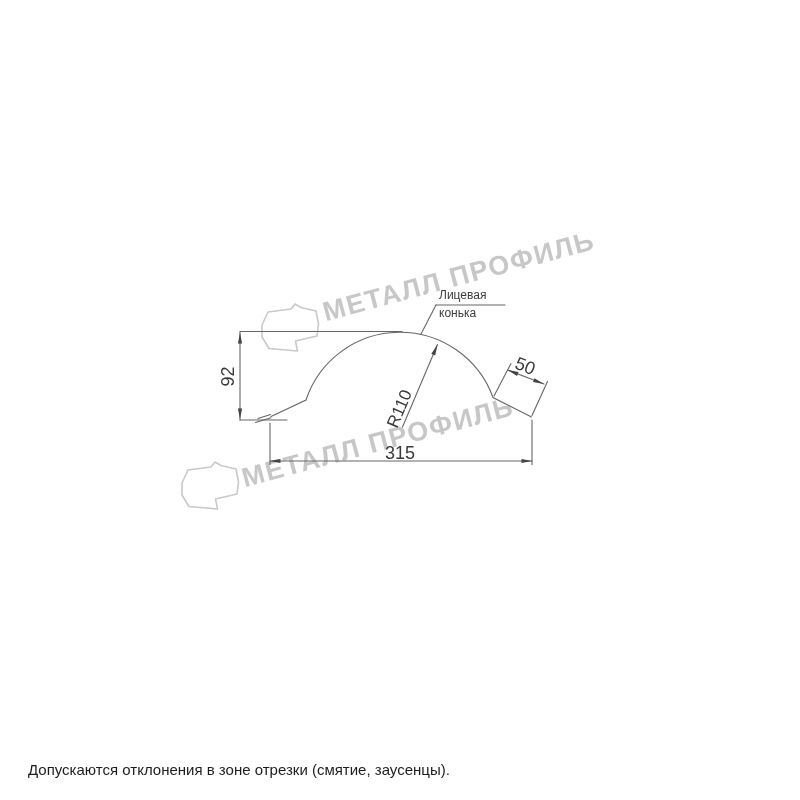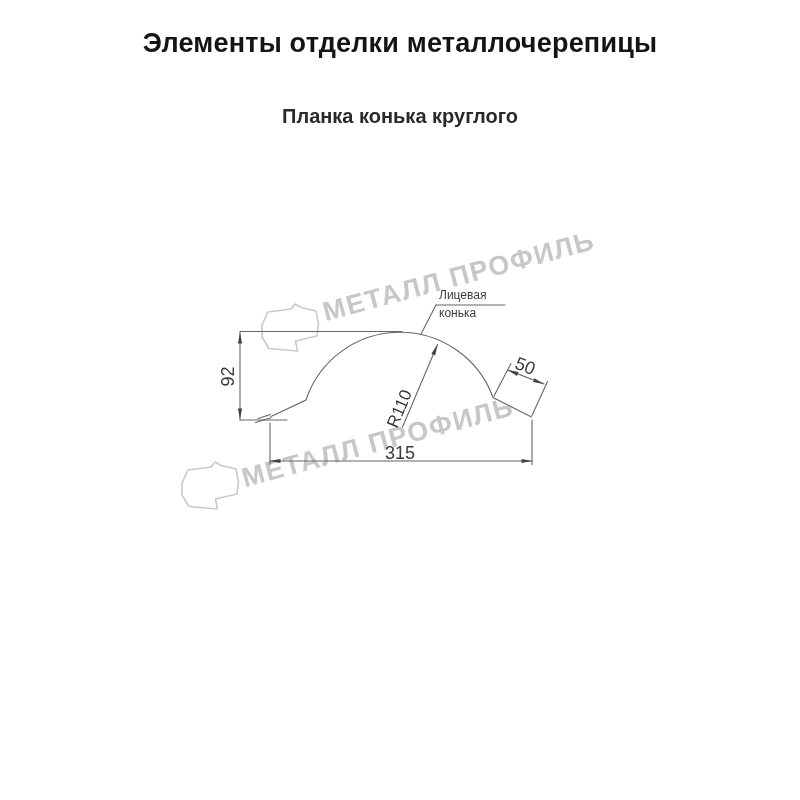--- a/index.html
+++ b/index.html
@@ -80,28 +80,27 @@
       <path d="M240,419 L237.9,408.5 L242.1,408.5 Z"></path>
       <path d="M270,461 L280.5,458.9 L280.5,463.1 Z"></path>
       <path d="M532,461 L521.5,458.9 L521.5,463.1 Z"></path>
       <path d="M507.5,370 L517,375.9 L518.5,372 Z"></path>
       <path d="M544,384 L533,382.1 L534.5,378.2 Z"></path>
       <path d="M437.5,344.5 L435.2,355.4 L431.3,353.7 Z"></path>
     </g>
   </svg>
 
   <div class="abs layer-text" style="left:0;top:0;width:800px;height:800px;">
-    <div class="abs center-text title">Элементы отделки металлочерепицы</div>
-    <div class="abs center-text subtitle1">Планка конька круглого</div>
 
     <div class="abs face-label">
       <div>Лицевая</div>
       <div>конька</div>
     </div>
 
     <div class="abs dim-text dim-92">92</div>
     <div class="abs dim-text dim-315">315</div>
     <div class="abs dim-text dim-50">50</div>
     <div class="abs dim-text dim-r110">R110</div>
 
+    <div class="abs footer-note fn2">Допускаются отклонения в зоне отрезки (смятие, заусенцы).</div>
   </div>
 
 </div>
 
 </body></html>

